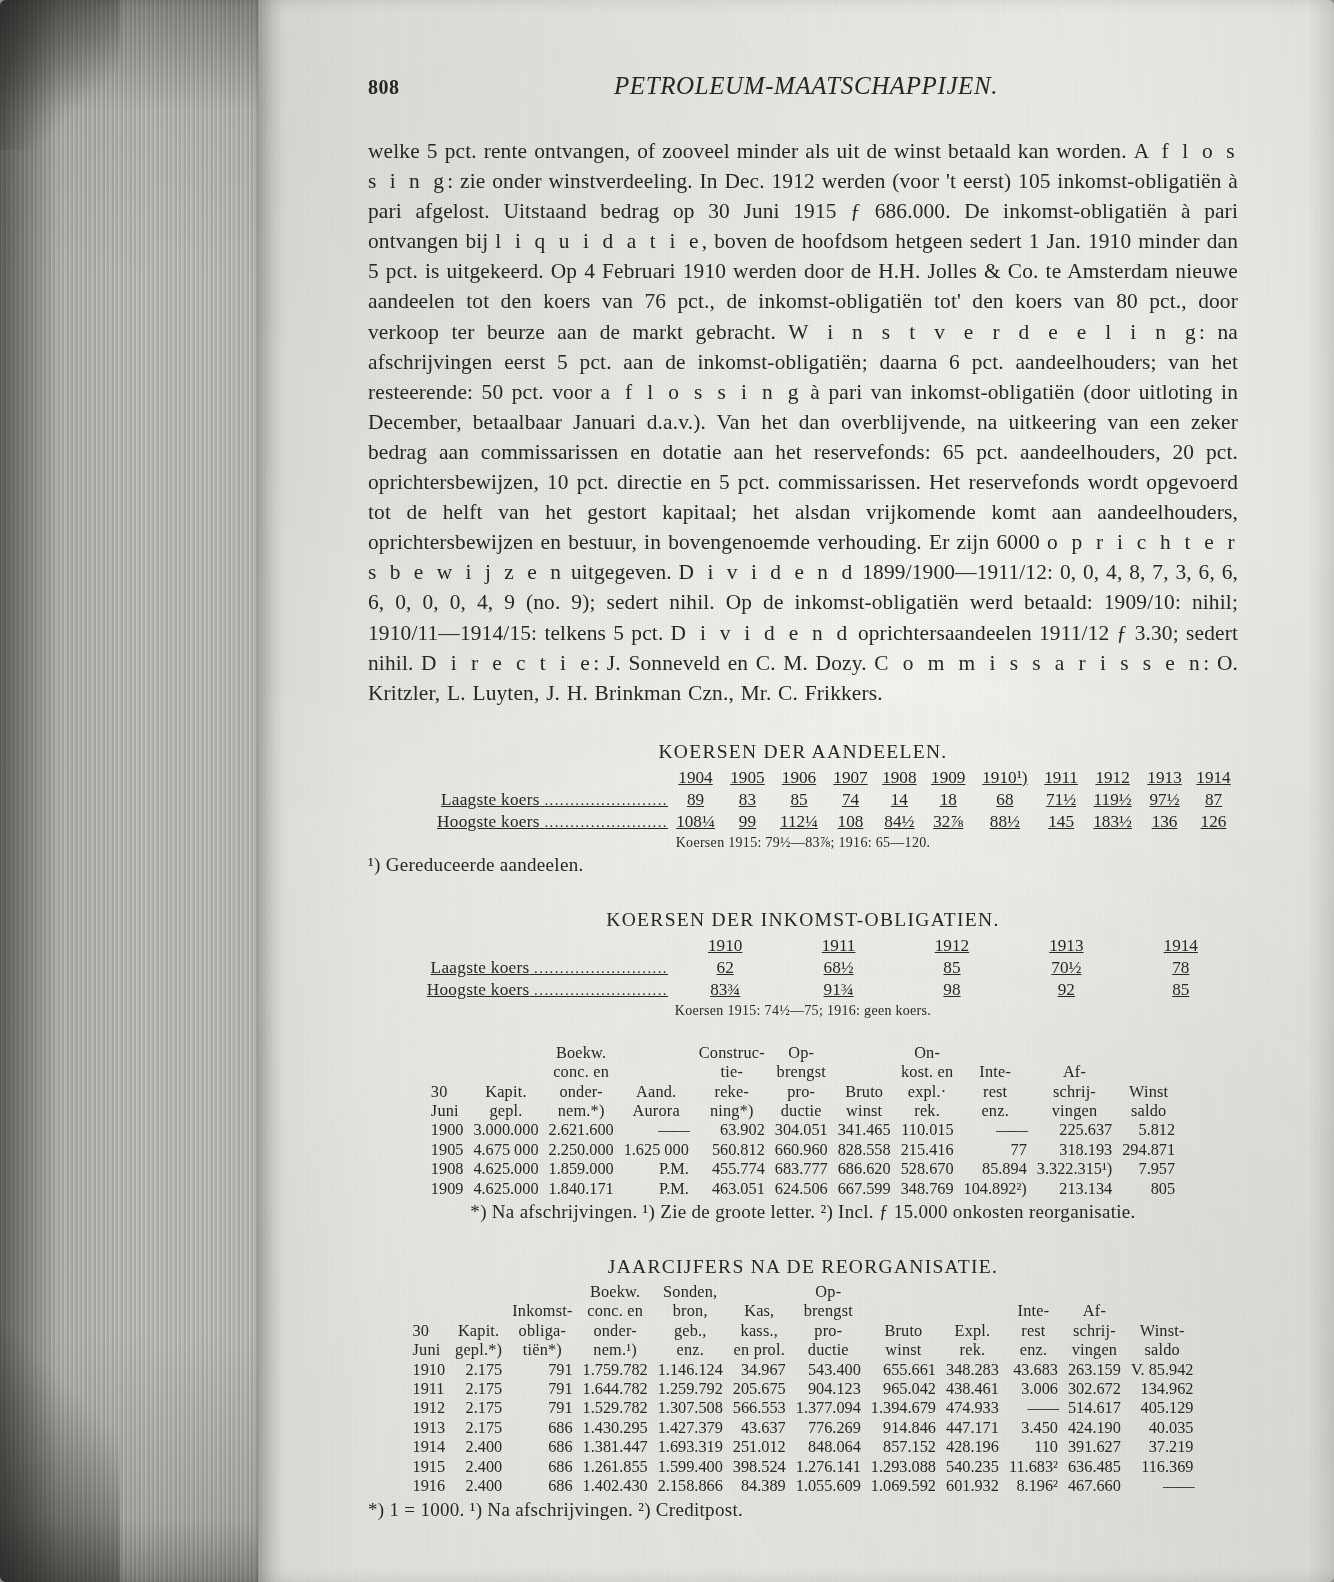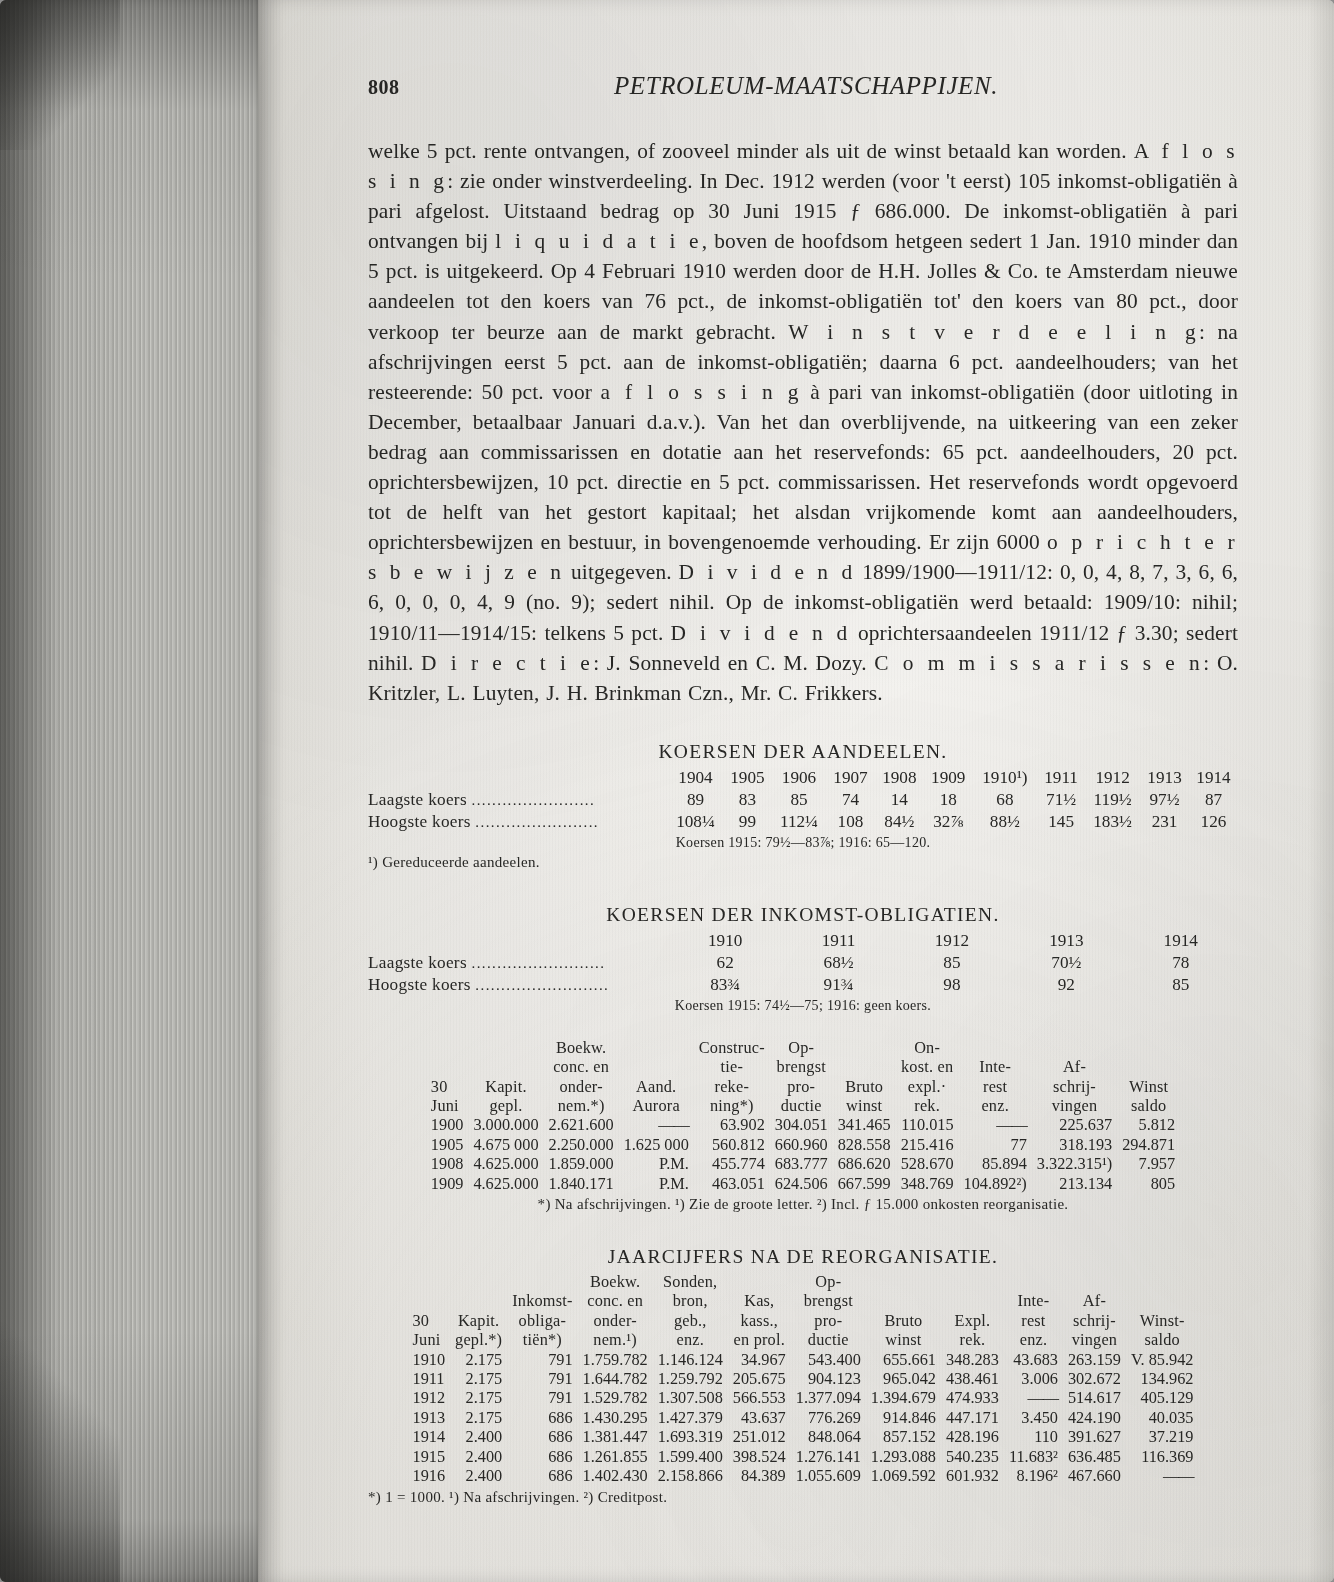--- a/index.html
+++ b/index.html
@@ -116,35 +116,36 @@
     border-collapse: collapse;
     width: 100%;
     font-size: 17.2px;
     line-height: 20px;
   }
   table.koers th, table.koers td {
     padding: 1px 0;
     font-weight: normal;
     text-align: center;
     white-space: nowrap;
+    text-decoration: underline;
   }
   table.koers th.rowlab, table.koers td.rowlab {
-    text-align: left;
+    text-align: right;
     width: 300px;
     letter-spacing: .3px;
   }
   .dots { letter-spacing: 1.4px; font-size: 15px; }
   .note-line {
     text-align: center;
     font-size: 14px;
     margin-top: 2px;
     letter-spacing: .3px;
   }
   .foot-note {
-    font-size: 15px;
+    font-size: 19px;
     margin-top: 3px;
     letter-spacing: .3px;
   }
   .foot-note.centered { text-align: center; }
 
   
   table.jaar {
     border-collapse: collapse;
     font-size: 16.3px;
     line-height: 19.4px;
@@ -235,21 +236,21 @@
               <td class="rowlab"><span>Hoogste koers</span> <span class="dots">........................</span></td>
               <td>108¼</td>
               <td>99</td>
               <td>112¼</td>
               <td>108</td>
               <td>84½</td>
               <td>32⅞</td>
               <td>88½</td>
               <td>145</td>
               <td>183½</td>
-              <td>231</td>
+              <td>136</td>
               <td>126</td>
             </tr>
           </tbody>
         </table>
         <div class="note-line">Koersen 1915: 79½—83⅞; 1916: 65—120.</div>
         <div class="foot-note">¹) Gereduceerde aandeelen.</div>
       </div>
 
       <div class="tbl-block">
         <div class="tbl-title">KOERSEN DER INKOMST-OBLIGATIEN.</div>

